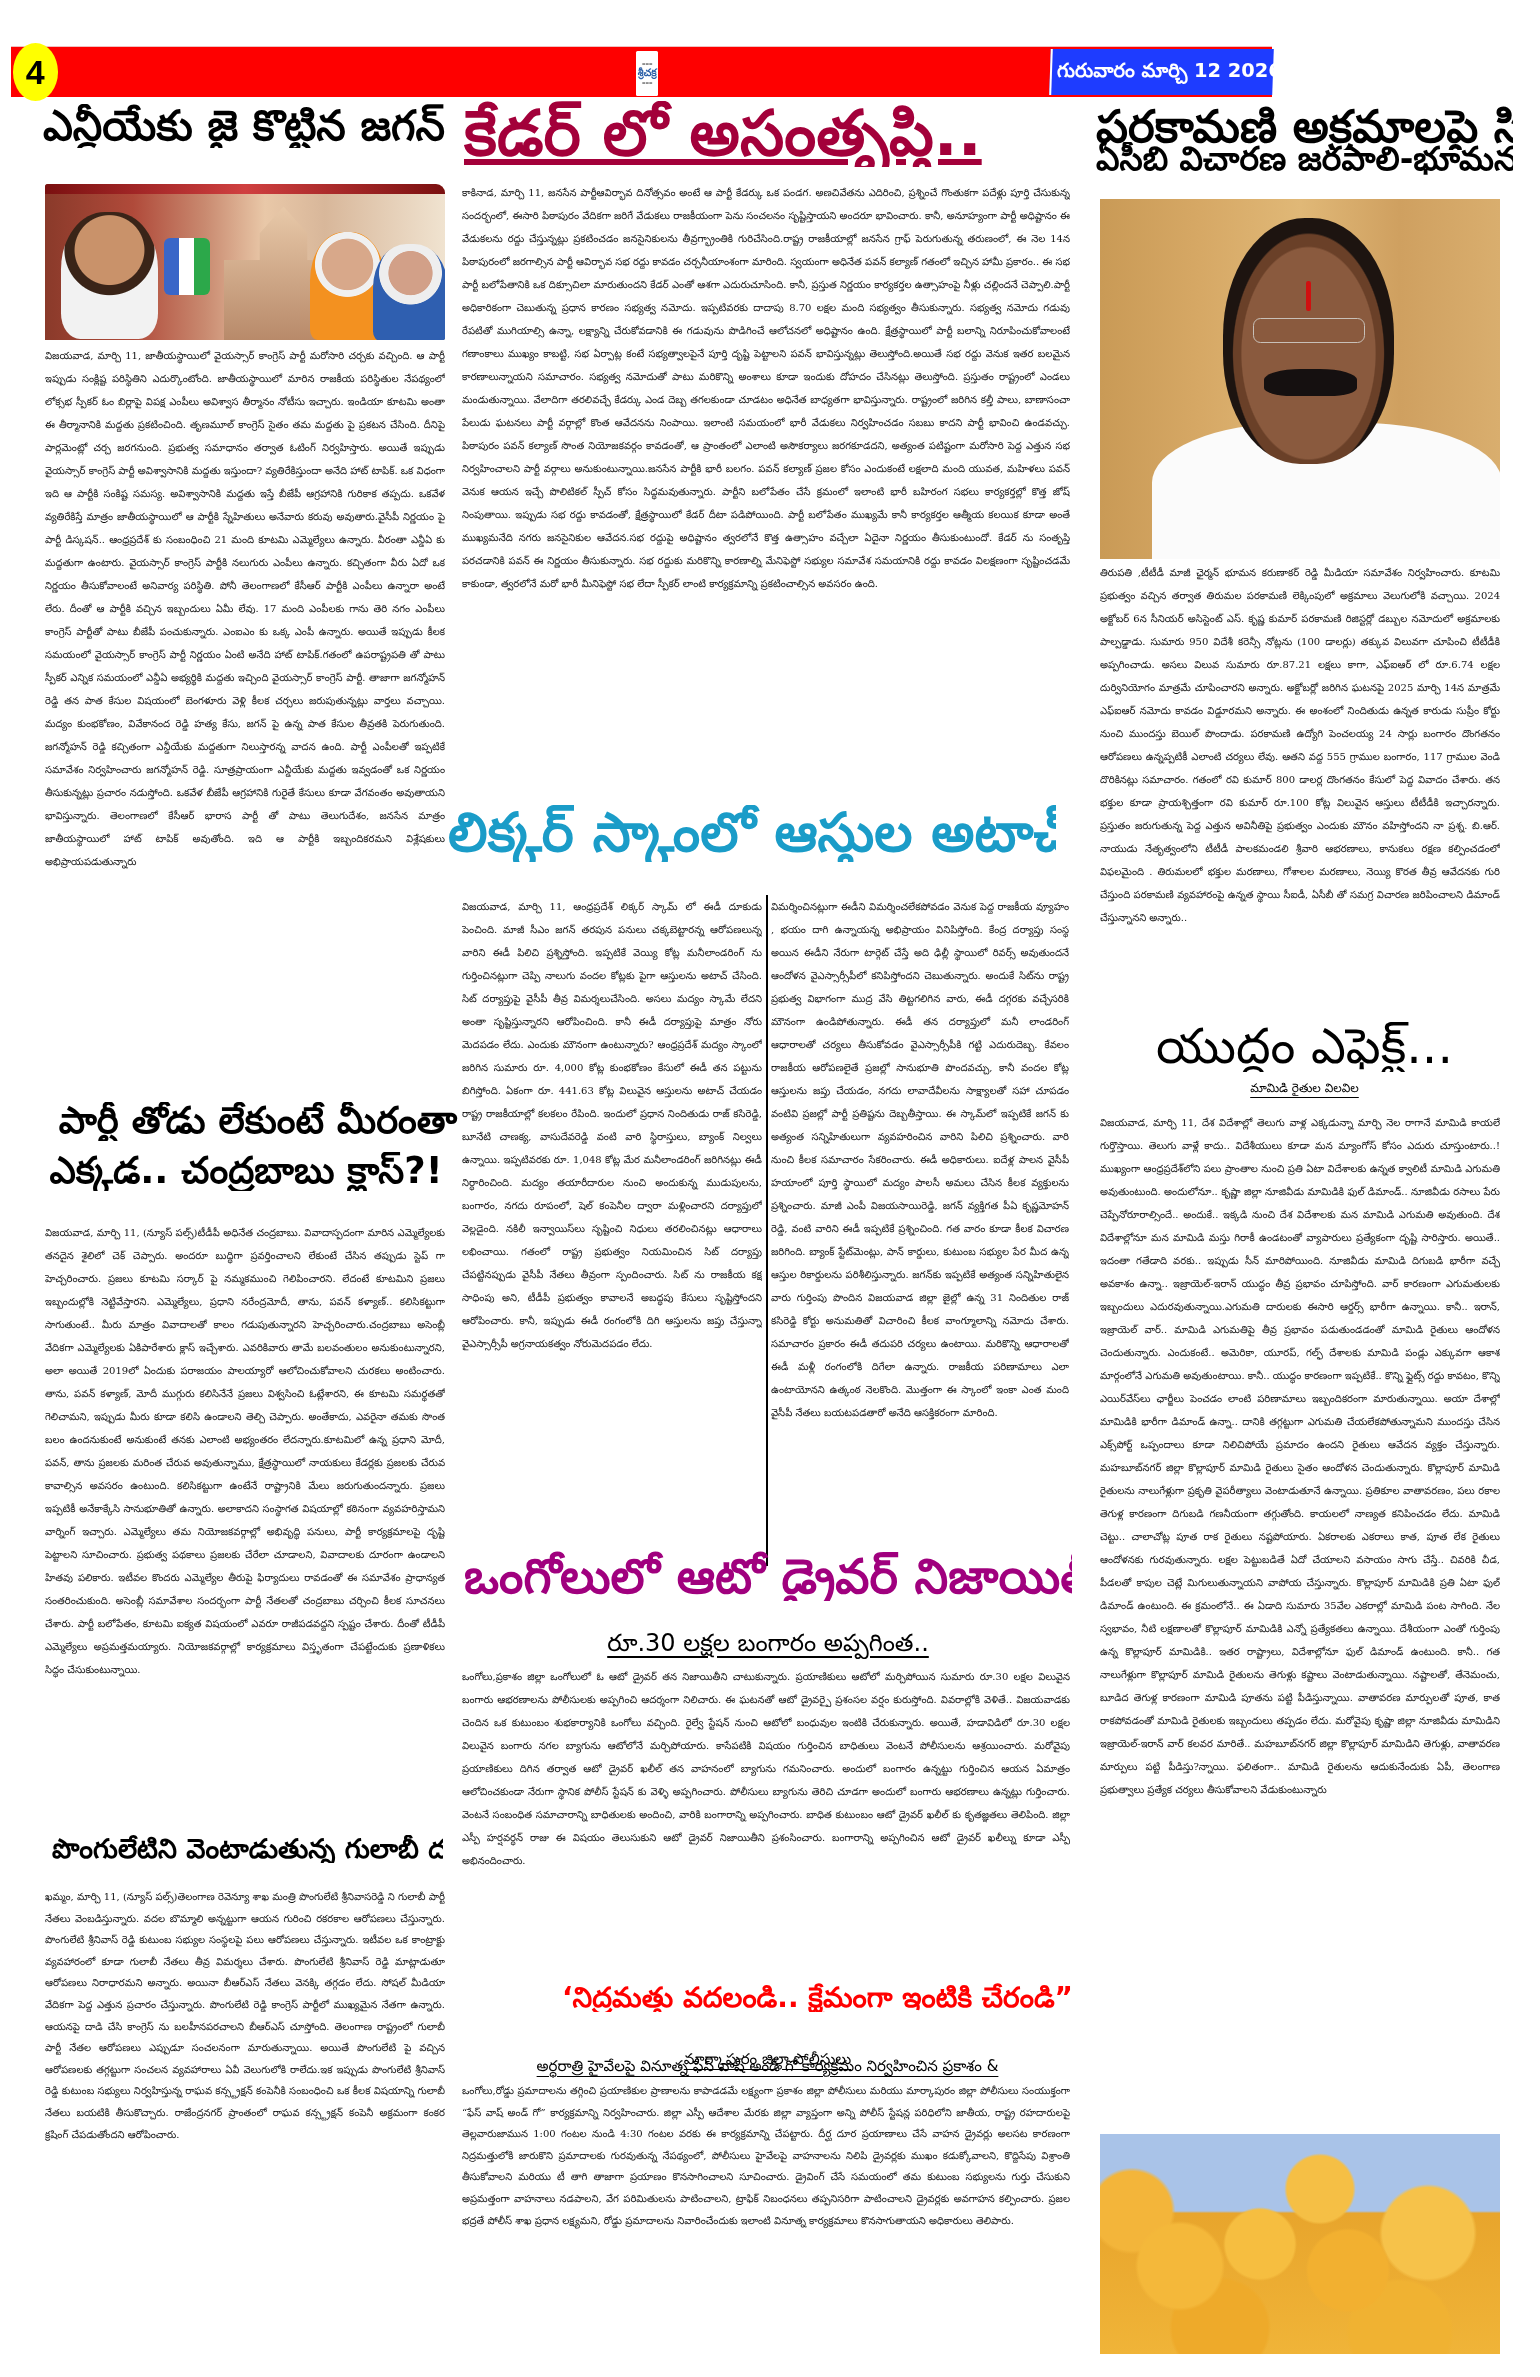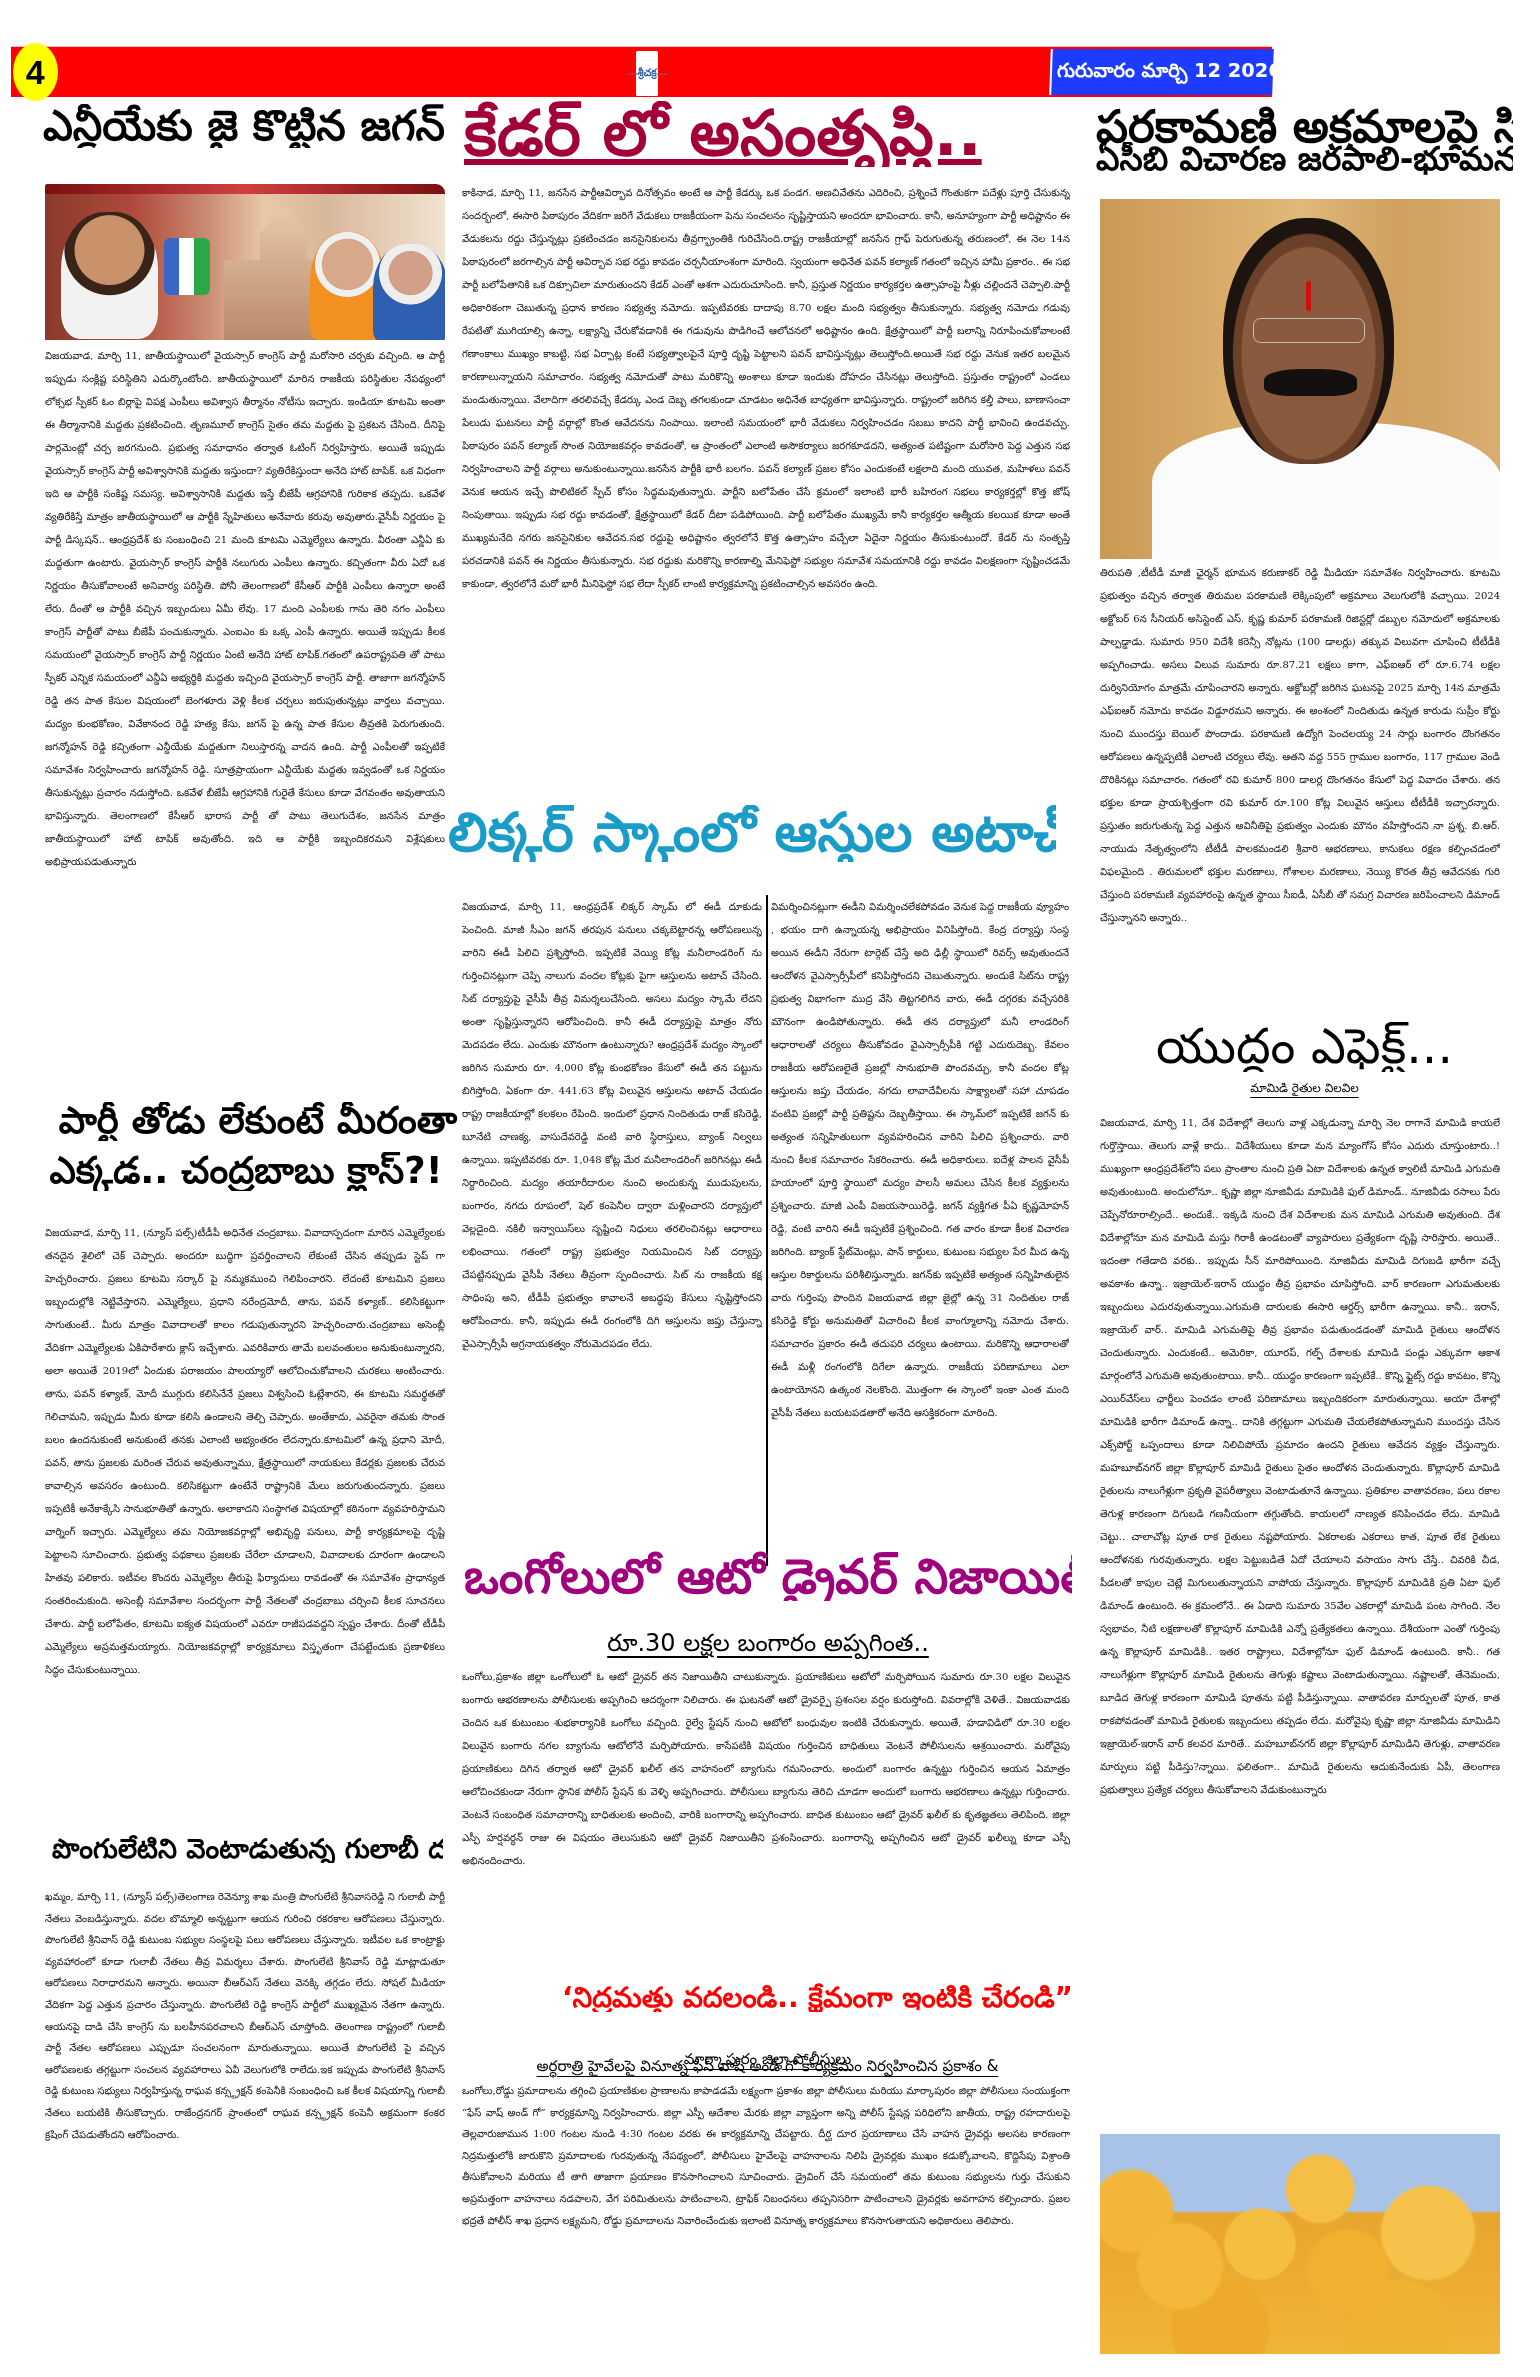--- a/index.html
+++ b/index.html
@@ -7,21 +7,21 @@
   body { position: relative; font-family: "DejaVu Serif", serif; color: #111; }
 
   .abs { position: absolute; }
 
   
   .masthead { left: 11.2px; top: 46px; width: 1261px; height: 51px; background: #fe0000; border-top: 1.5px solid #f0c0c0; }
   .page-num { left: 12.7px; top: 43px; width: 45px; height: 58px; border-radius: 50%; background: #ffff00;
               display: flex; align-items: center; justify-content: center;
               font-family: "Liberation Sans", sans-serif; font-weight: bold; font-size: 34px; color: #000; }
   .logo { left: 636px; top: 51px; width: 22.4px; height: 45px; background: #fff; display: flex; align-items: center; justify-content: center;
-          font-family: "DejaVu Sans", sans-serif; font-weight: bold; color: #2a5fa8; font-size: 10.4px; flex-direction: row; border-radius: 1.5px; }
+          font-family: "DejaVu Sans", sans-serif; font-weight: bold; color: #2a5fa8; font-size: 10.4px; flex-direction: column; border-radius: 1.5px; }
   .logo .tag { font-size: 3.7px; color: #666; }
   .datebox { left: 1050px; top: 49px; width: 223px; height: 46px; background: #1e3cff;
              display: flex; align-items: center; padding-left: 4.5px; border-left: 2.2px solid #fff; transform: skewX(-2deg);}
   .datebox span { transform: skewX(2deg); font-family: "DejaVu Sans", sans-serif; font-weight: bold; font-size: 19.4px; color: #fff; white-space: nowrap; }
 
   
   .hl { font-family: "DejaVu Sans", sans-serif; font-weight: bold; line-height: 1.05; white-space: nowrap; overflow: hidden; }
   .hl-black { color: #000; }
   .hl-maroon { color: #a3003a; }
   .hl-blue { color: #1a9cc8; }

